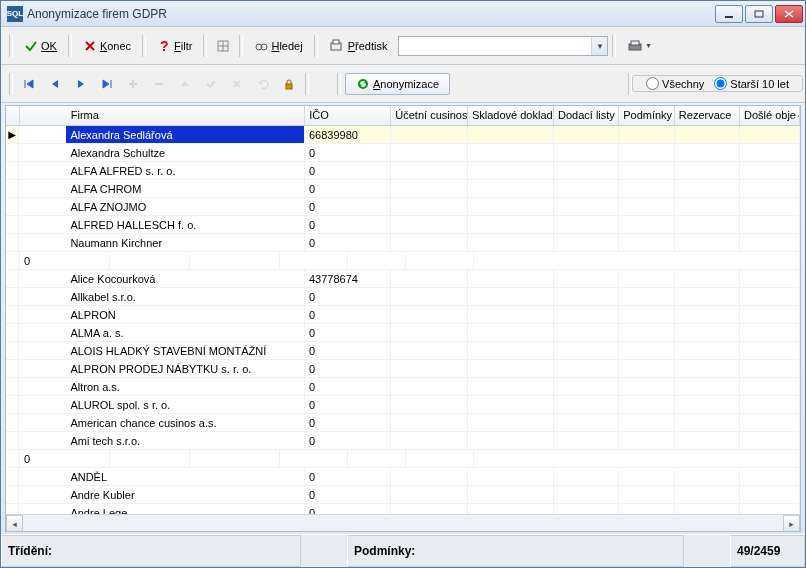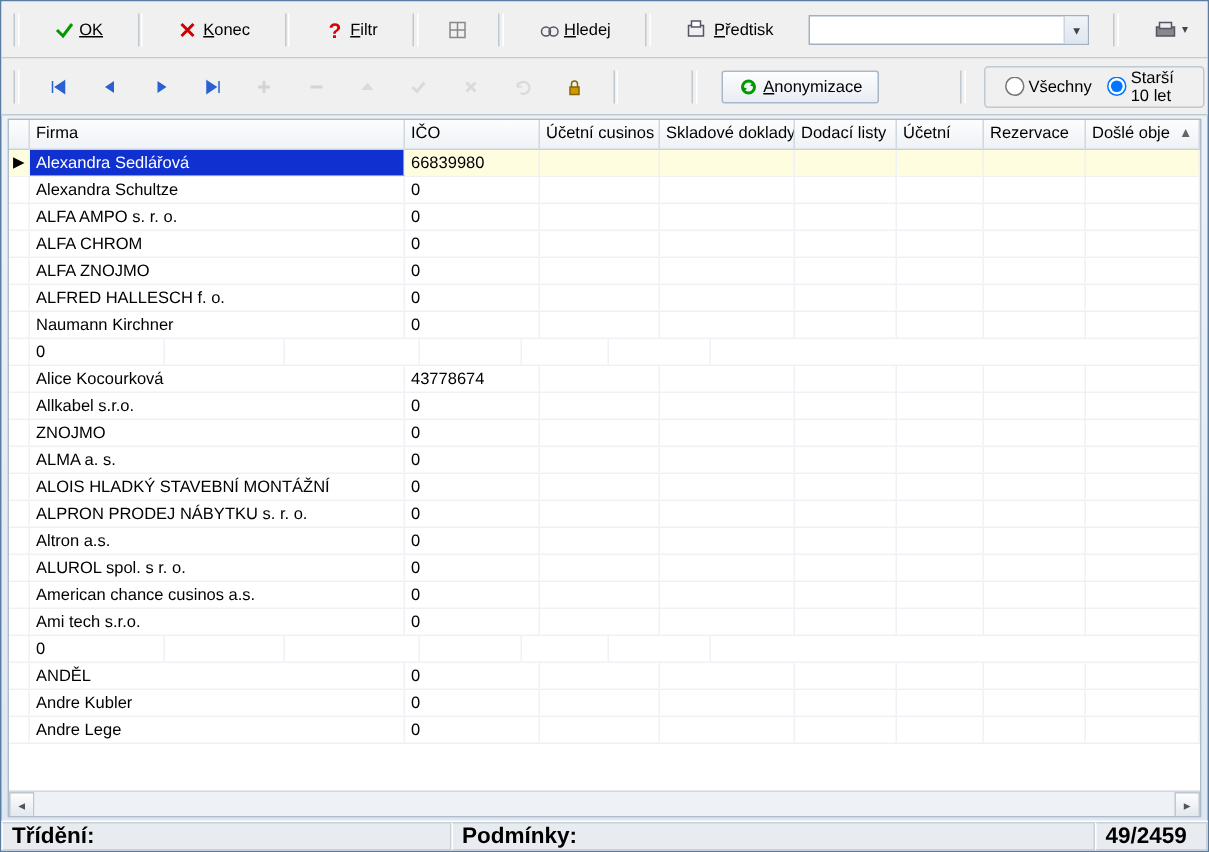--- a/index.html
+++ b/index.html
@@ -48,21 +48,21 @@
   }
   .winbtn.close { background: linear-gradient(#f08080,#d04040); color:#fff; border-color:#903030;}
   
   .toolbar-row {
     height: 38px;
     background: #f0f0f0;
     border-bottom: 1px solid #c0c8d0;
     display: flex;
     align-items: center;
     padding: 2px 6px;
-    gap: 14px;
+    gap: 2px;
   }
   .tbdiv {
     width: 4px; height: 22px;
     border-left: 1px solid #c0c8d0;
     border-right: 1px solid #fff;
     margin: 0 2px;
   }
   .tbtn {
     height: 22px;
     padding: 0 6px;
@@ -120,21 +120,21 @@
     border-bottom: 1px solid #c8d0d8;
     font-size: 11px;
   }
   .gh {
     border-right: 1px solid #d0d8e0;
     padding: 3px 4px;
     white-space: nowrap;
     overflow: hidden;
   }
   .col-ind { width: 14px; }
-  .col-firma { width: 250px; }
+  .col-firma { width: 250px; margin-left: 47px; }
   .col-ico { width: 90px; }
   .col-ucet { width: 80px; }
   .col-sklad { width: 90px; }
   .col-dod { width: 68px; }
   .col-nab { width: 58px; }
   .col-rez { width: 68px; }
   .col-dosle { flex: 1; min-width: 60px; }
   .grid-body {
     flex: 1;
     overflow-y: auto;
@@ -173,43 +173,63 @@
   .sbtn {
     width: 17px; height: 17px;
     background: linear-gradient(#fdfdfe,#e2e8ee);
     border: 1px solid #c0c8d0;
     display:flex;align-items:center;justify-content:center;
     font-size: 9px; color:#555;
   }
   .strack { flex: 1; background: #eef2f6; }
   
   .statusbar {
-    height: 20px;
+    height: 33px;
     display: flex;
     background: #e8ecf0;
     border-top: 1px solid #fff;
-    font-size: 15px;
+    font-size: 12px;
+    gap: 46px;
   }
   .statcell {
     border: 1px solid #c8d0d8;
     border-left-color: #fff;
     padding: 2px 6px;
     display:flex;align-items:center;
   }
   .statcell.s1 { width: 300px; }
   .statcell.s2 { flex: 1; }
   .statcell.s3 { width: 75px; }
   .bold { font-weight: bold; }
   svg { display: block; }
 </style>
 </head>
 <body>
 
 <div class="window">
 
+  <div class="titlebar">
+    <div class="title-icon">SQL</div>
+    <div class="title-text">Anonymizace firem GDPR</div>
+    <div class="winbtn">
+      <svg width="10" height="8">
+          <rect x="1" y="6" width="8" height="2" fill="#334"></rect>
+        </svg>
+    </div>
+    <div class="winbtn">
+      <svg width="10" height="8">
+          <rect x="1" y="1" width="8" height="6" fill="none" stroke="#334"></rect>
+        </svg>
+    </div>
+    <div class="winbtn close">
+      <svg width="10" height="8">
+          <path d="M1 1 L9 7 M9 1 L1 7" stroke="#fff" stroke-width="1.5"></path>
+        </svg>
+    </div>
+  </div>
 
   <div class="toolbar-row">
     <div class="tbdiv"></div>
     <div class="tbtn">
       <svg width="14" height="14">
           <path d="M2 7 L6 11 L12 3" stroke="#090" stroke-width="2" fill="none"></path>
         </svg>
       <span><span class="u">OK</span></span>
     </div>
     <div class="tbdiv"></div>
@@ -351,21 +371,21 @@
   </div>
 
   <div class="grid-area">
     <div class="grid-header">
       <div class="gh col-ind"></div>
       <div class="gh col-firma">Firma</div>
       <div class="gh col-ico">IČO</div>
       <div class="gh col-ucet">Účetní cusinos</div>
       <div class="gh col-sklad">Skladové doklady</div>
       <div class="gh col-dod">Dodací listy</div>
-      <div class="gh col-nab">Účetní</div>
+      <div class="gh col-nab">Podmínky</div>
       <div class="gh col-rez">Rezervace</div>
       <div class="gh col-dosle" style="display:flex;justify-content:space-between;">
         <span>Došlé obje</span>
         <span style="font-size:9px;color:#666">▲</span>
       </div>
     </div>
     <div class="grid-body" id="grid-body">
         <div class="gr selected">
           <div class="gc col-ind">▶</div>
           <div class="gc col-firma">Alexandra Sedlářová</div>
@@ -383,21 +403,21 @@
           <div class="gc col-ico">0</div>
           <div class="gc col-ucet"></div>
           <div class="gc col-sklad"></div>
           <div class="gc col-dod"></div>
           <div class="gc col-nab"></div>
           <div class="gc col-rez"></div>
           <div class="gc col-dosle"></div>
         </div>
         <div class="gr">
           <div class="gc col-ind"></div>
-          <div class="gc col-firma">ALFA AMPO s. r. o.</div>
+          <div class="gc col-firma">ALFA ALFRED s. r. o.</div>
           <div class="gc col-ico">0</div>
           <div class="gc col-ucet"></div>
           <div class="gc col-sklad"></div>
           <div class="gc col-dod"></div>
           <div class="gc col-nab"></div>
           <div class="gc col-rez"></div>
           <div class="gc col-dosle"></div>
         </div>
         <div class="gr">
           <div class="gc col-ind"></div>
@@ -470,21 +490,21 @@
           <div class="gc col-ico">0</div>
           <div class="gc col-ucet"></div>
           <div class="gc col-sklad"></div>
           <div class="gc col-dod"></div>
           <div class="gc col-nab"></div>
           <div class="gc col-rez"></div>
           <div class="gc col-dosle"></div>
         </div>
         <div class="gr">
           <div class="gc col-ind"></div>
-          <div class="gc col-firma">ZNOJMO</div>
+          <div class="gc col-firma">ALPRON</div>
           <div class="gc col-ico">0</div>
           <div class="gc col-ucet"></div>
           <div class="gc col-sklad"></div>
           <div class="gc col-dod"></div>
           <div class="gc col-nab"></div>
           <div class="gc col-rez"></div>
           <div class="gc col-dosle"></div>
         </div>
         <div class="gr">
           <div class="gc col-ind"></div>

